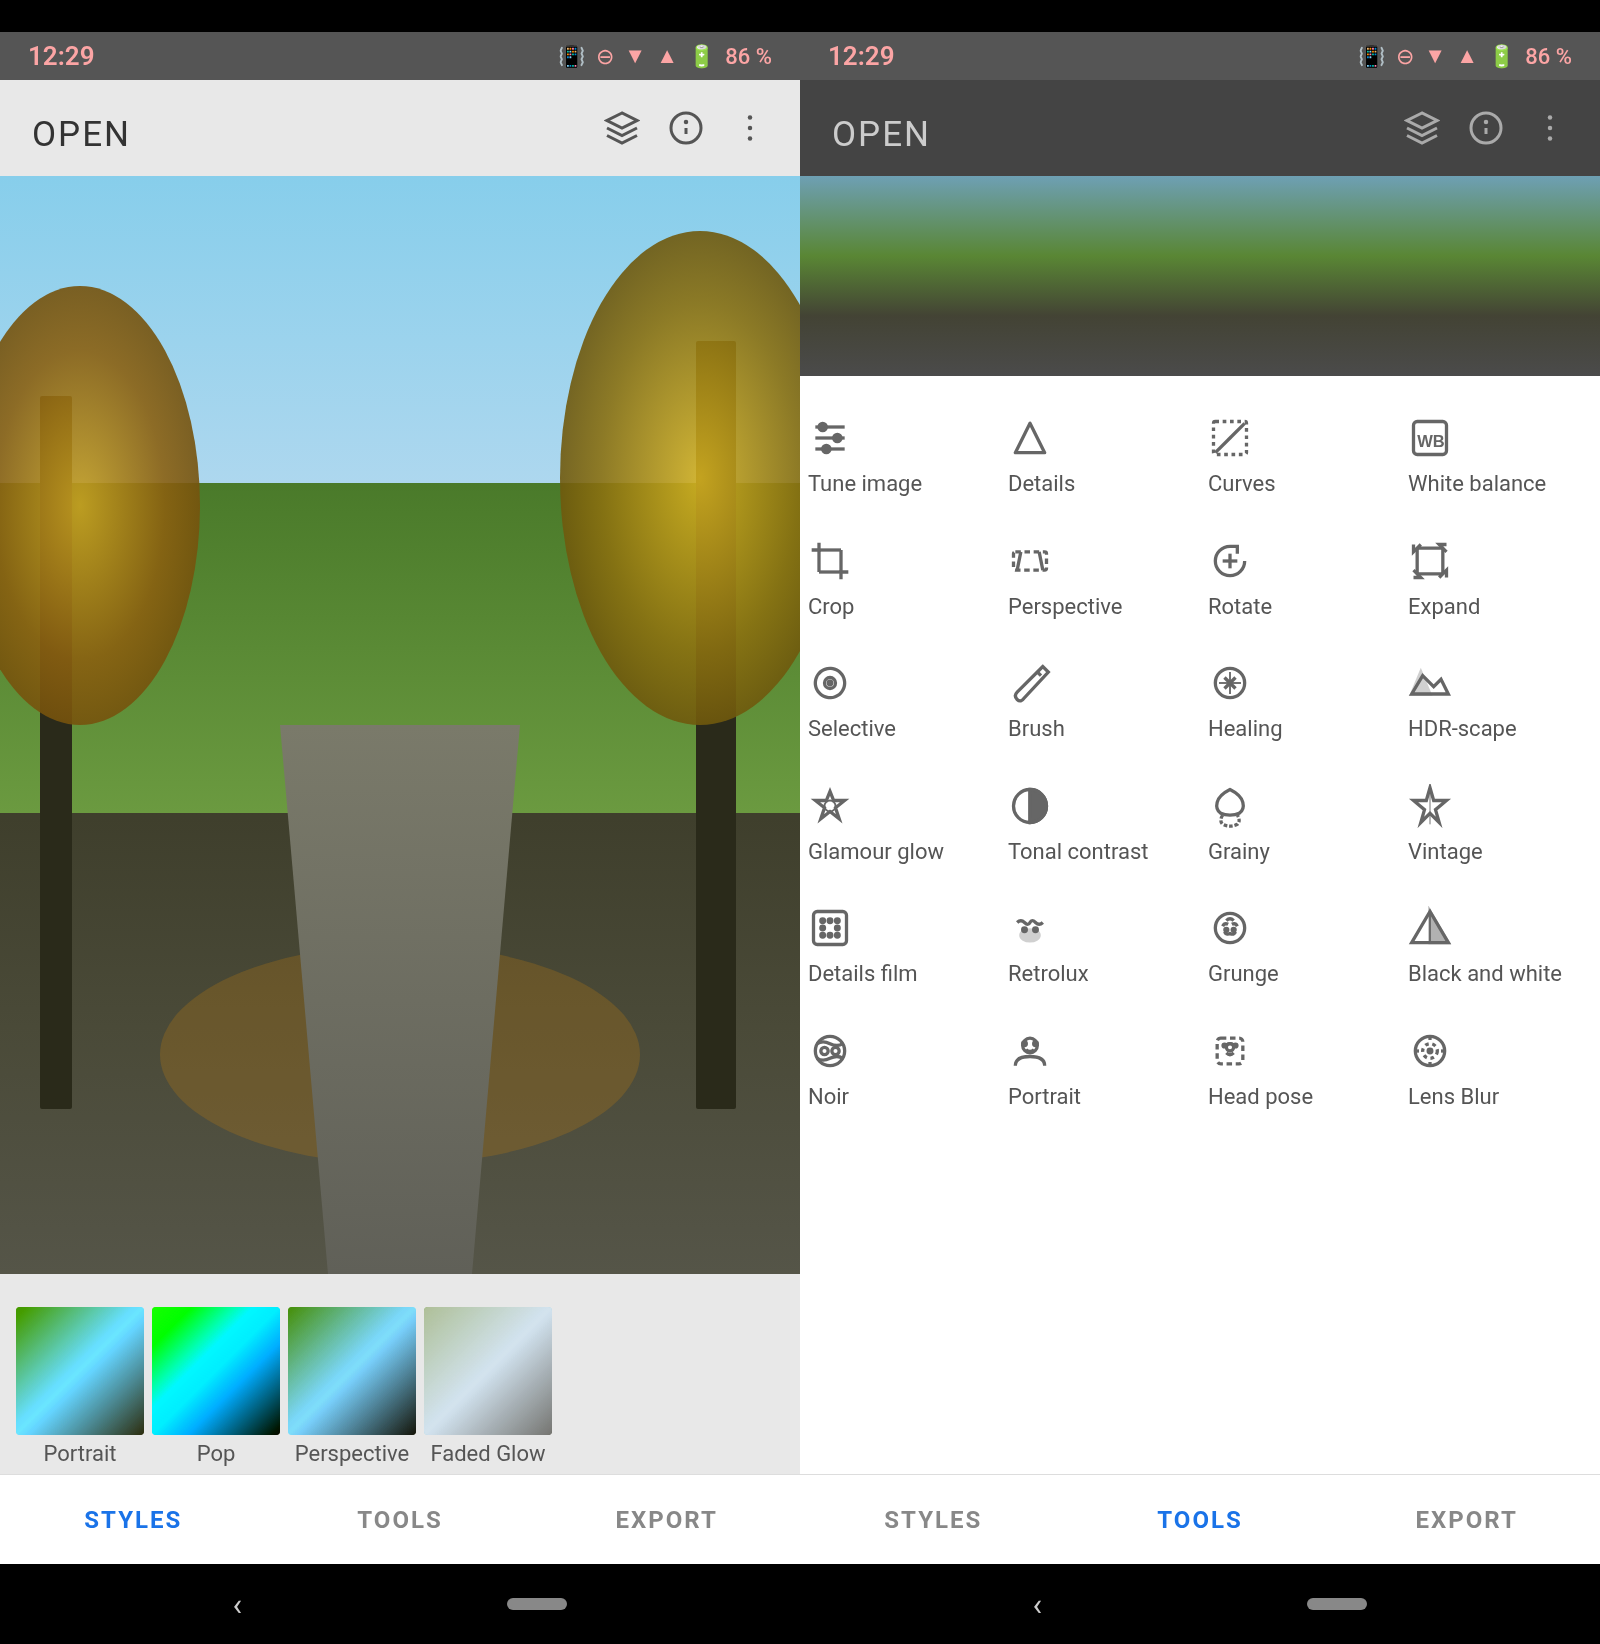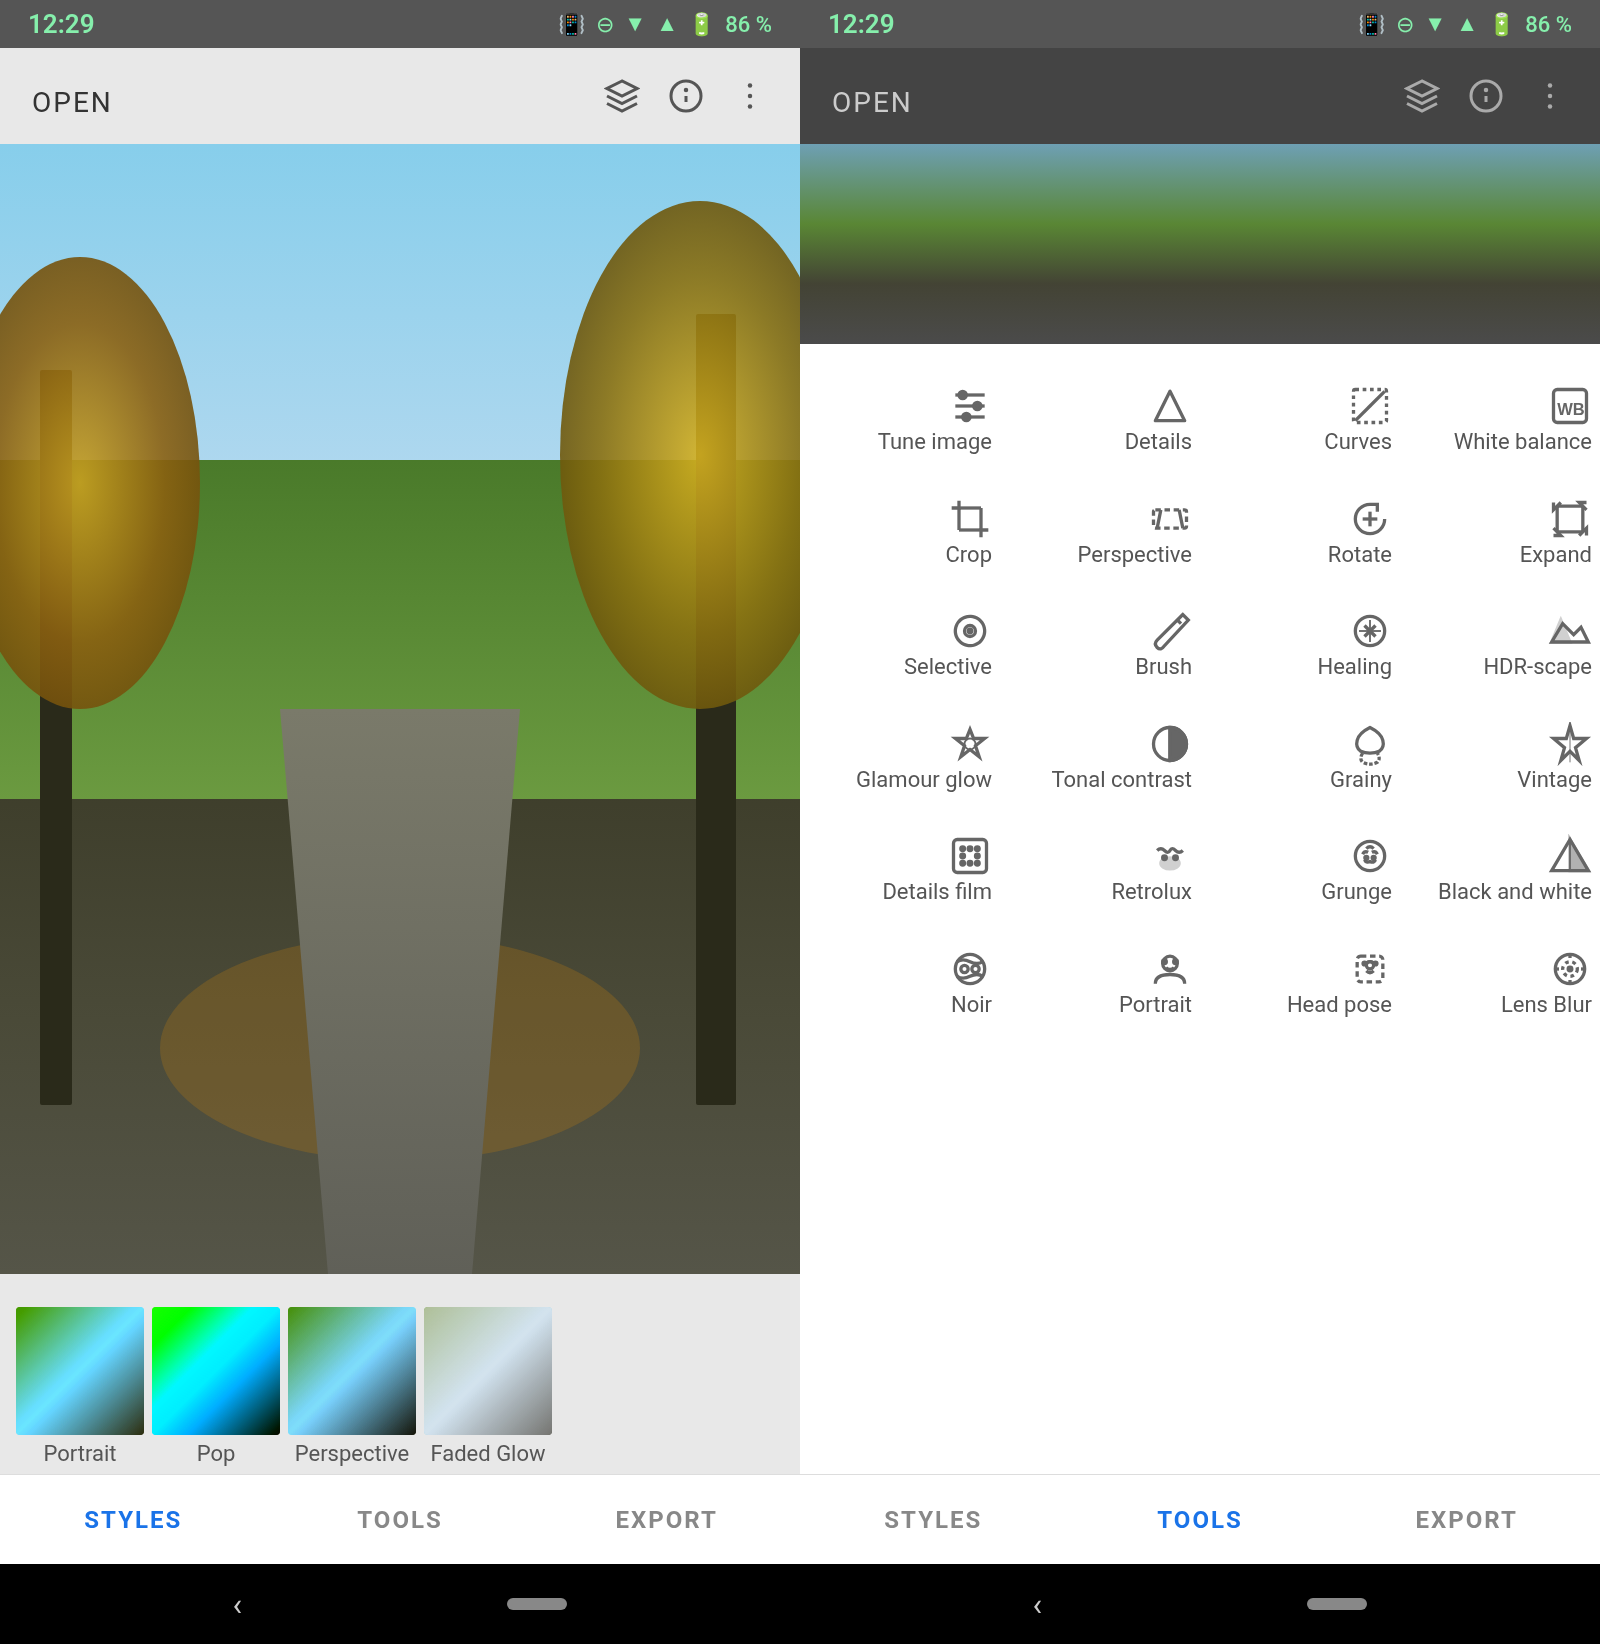--- a/index.html
+++ b/index.html
@@ -12,25 +12,26 @@
       overflow: hidden;
       background: #000;
     }
 
     
     .status-bar {
       display: flex;
       width: 100%;
       height: 48px;
       background: #555;
-      color: #86efac;
+      color: #fca5a5;
       font-size: 26px;
       font-weight: 500;
       align-items: center;
       flex-shrink: 0;
+      margin-top: 32px;
     }
     .status-bar-left {
       width: 800px;
       display: flex;
       align-items: center;
       padding: 0 28px;
       justify-content: space-between;
     }
     .status-bar-right {
       width: 800px;
@@ -71,21 +72,21 @@
     .app-bar {
       height: 96px;
       display: flex;
       align-items: center;
       padding: 0 32px;
       justify-content: space-between;
       flex-shrink: 0;
     }
     .app-bar-left { display: flex; align-items: center; }
     .app-bar-title {
-      font-size: 28px;
+      font-size: 35px;
       font-weight: 400;
       color: #333;
       letter-spacing: 2px;
       margin-top: 12px;
     }
     .app-bar-right { display: flex; align-items: center; gap: 28px; }
     .app-bar-icon { font-size: 32px; color: #555; cursor: pointer; }
 
     
     .left-panel .app-bar { background: #e8e8e8; }
@@ -196,25 +197,25 @@
 
     .tools-row {
       display: flex;
       width: 100%;
     }
 
     .tool-item {
       flex: 1;
       display: flex;
       flex-direction: column;
-      align-items: flex-end;
+      align-items: flex-start;
       justify-content: center;
       padding: 20px 8px;
       cursor: pointer;
-      gap: 0;
+      gap: 10px;
     }
 
     .tool-icon {
       font-size: 40px;
       color: #666;
       line-height: 1;
     }
 
     .tool-label {
       font-size: 22px;

